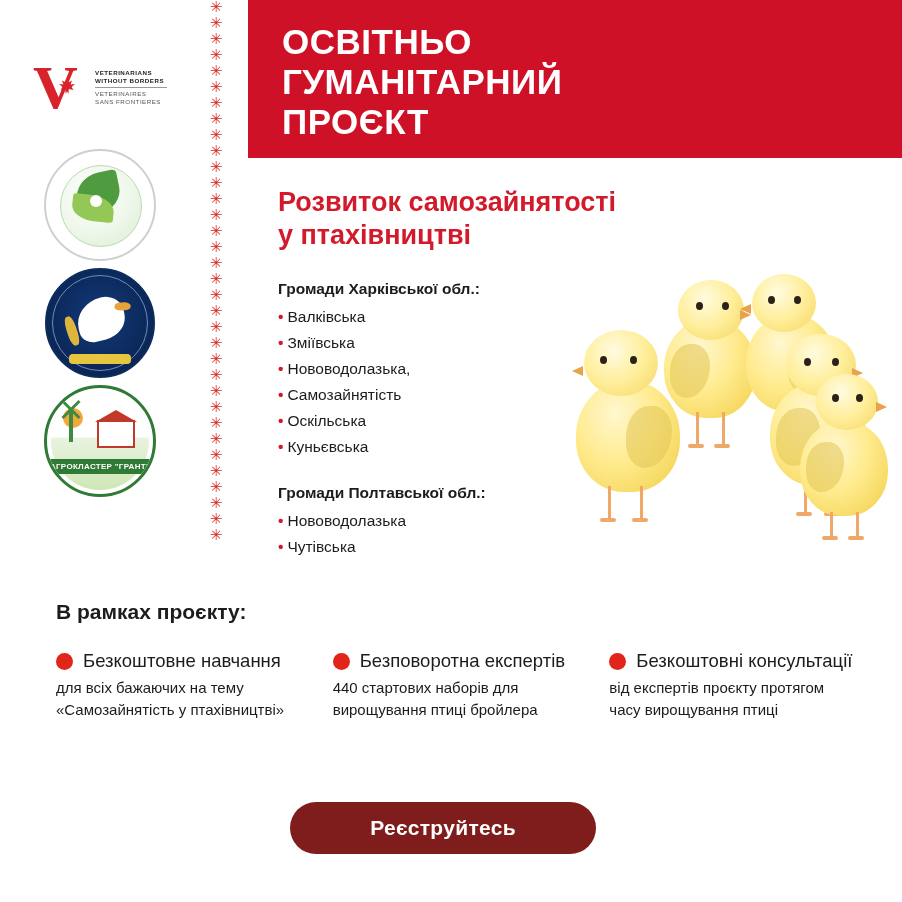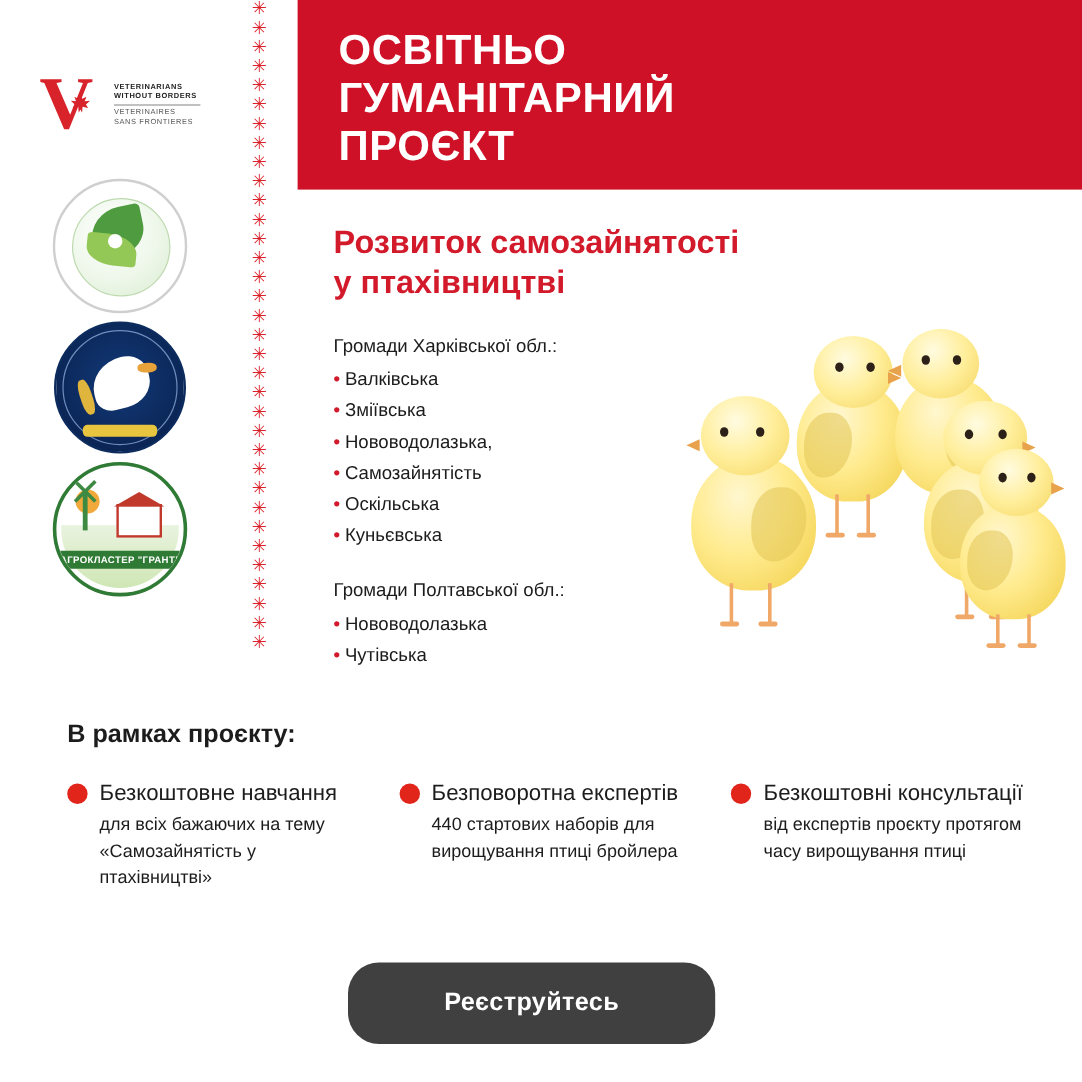--- a/index.html
+++ b/index.html
@@ -320,21 +320,21 @@
   .lists {
     position: absolute;
     left: 30px;
     top: 118px;
     width: 300px;
     color: #1c1c1c;
     font-size: 15.5px;
     line-height: 26px;
   }
   .list-title {
-    font-weight: normal;
+    font-weight: bold;
     margin-bottom: 2px;
   }
   .bullet-line {
     white-space: nowrap;
   }
   .bullet-line .dot {
     color: #d21a2b;
     font-weight: bold;
     margin-right: 4px;
   }
@@ -439,34 +439,33 @@
     margin-top: 5px;
   }
   .feature-title {
     font-size: 18.5px;
     line-height: 25px;
     font-weight: normal;
     color: #1c1c1c;
   }
   .feature-body {
     margin-top: 4px;
-    margin-left: 27px;
     font-size: 15px;
     line-height: 22px;
     color: #1c1c1c;
   }
   .cta {
     position: absolute;
     left: 290px;
     top: 222px;
     width: 306px;
-    height: 68px;
+    height: 52px;
     border: none;
     border-radius: 26px;
-    background: #404040;
+    background: #7f1d1d;
     color: #ffffff;
     font-size: 21px;
     font-weight: bold;
     font-family: "Liberation Sans", sans-serif;
     cursor: pointer;
     letter-spacing: 0.3px;
   }
 </style>
 </head>
 <body>

